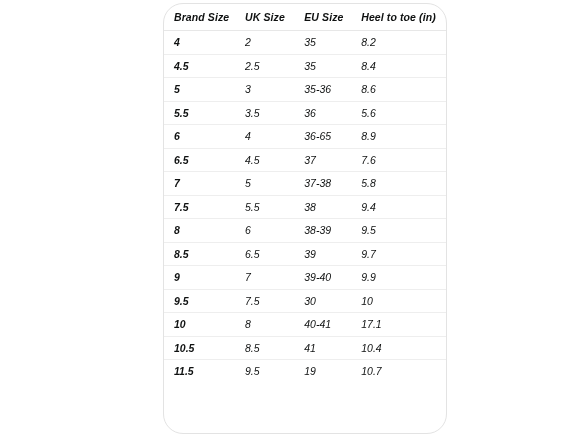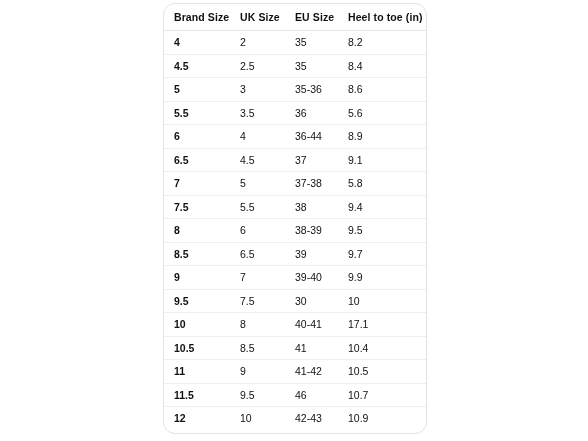--- a/index.html
+++ b/index.html
@@ -13,27 +13,28 @@
     position: relative;
     overflow: hidden;
     font-family: "Liberation Sans", sans-serif;
     -webkit-font-smoothing: antialiased;
   }
 
   #size-chart-panel {
     position: absolute;
     left: 163px;
     top: 3px;
-    width: 264px;
+    width: 284px;
     height: 431px;
     box-sizing: border-box;
     background: #ffffff;
     border: 1px solid #e3e3e3;
-    border-radius: 12px;
+    border-radius: 20px;
     overflow: hidden;
+    font-style: italic;
   }
 
   table.size-table {
     width: 100%;
     border-collapse: collapse;
     table-layout: fixed;
   }
 
   table.size-table col.c-brand { width: 66px; }
   table.size-table col.c-uk    { width: 55px; }
@@ -113,28 +114,28 @@
         </tr>
         <tr>
           <td class="brand-cell">5.5</td>
           <td>3.5</td>
           <td>36</td>
           <td>5.6</td>
         </tr>
         <tr>
           <td class="brand-cell">6</td>
           <td>4</td>
-          <td>36-44</td>
+          <td>36-65</td>
           <td>8.9</td>
         </tr>
         <tr>
           <td class="brand-cell">6.5</td>
           <td>4.5</td>
           <td>37</td>
-          <td>9.1</td>
+          <td>7.6</td>
         </tr>
         <tr>
           <td class="brand-cell">7</td>
           <td>5</td>
           <td>37-38</td>
           <td>5.8</td>
         </tr>
         <tr>
           <td class="brand-cell">7.5</td>
           <td>5.5</td>
@@ -171,32 +172,20 @@
           <td>40-41</td>
           <td>17.1</td>
         </tr>
         <tr>
           <td class="brand-cell">10.5</td>
           <td>8.5</td>
           <td>41</td>
           <td>10.4</td>
         </tr>
         <tr>
-          <td class="brand-cell">11</td>
-          <td>9</td>
-          <td>41-42</td>
-          <td>10.5</td>
-        </tr>
-        <tr>
           <td class="brand-cell">11.5</td>
           <td>9.5</td>
-          <td>46</td>
+          <td>19</td>
           <td>10.7</td>
-        </tr>
-        <tr>
-          <td class="brand-cell">12</td>
-          <td>10</td>
-          <td>42-43</td>
-          <td>10.9</td>
         </tr>
       </tbody>
   </table>
 </div>
 
 </body></html>

